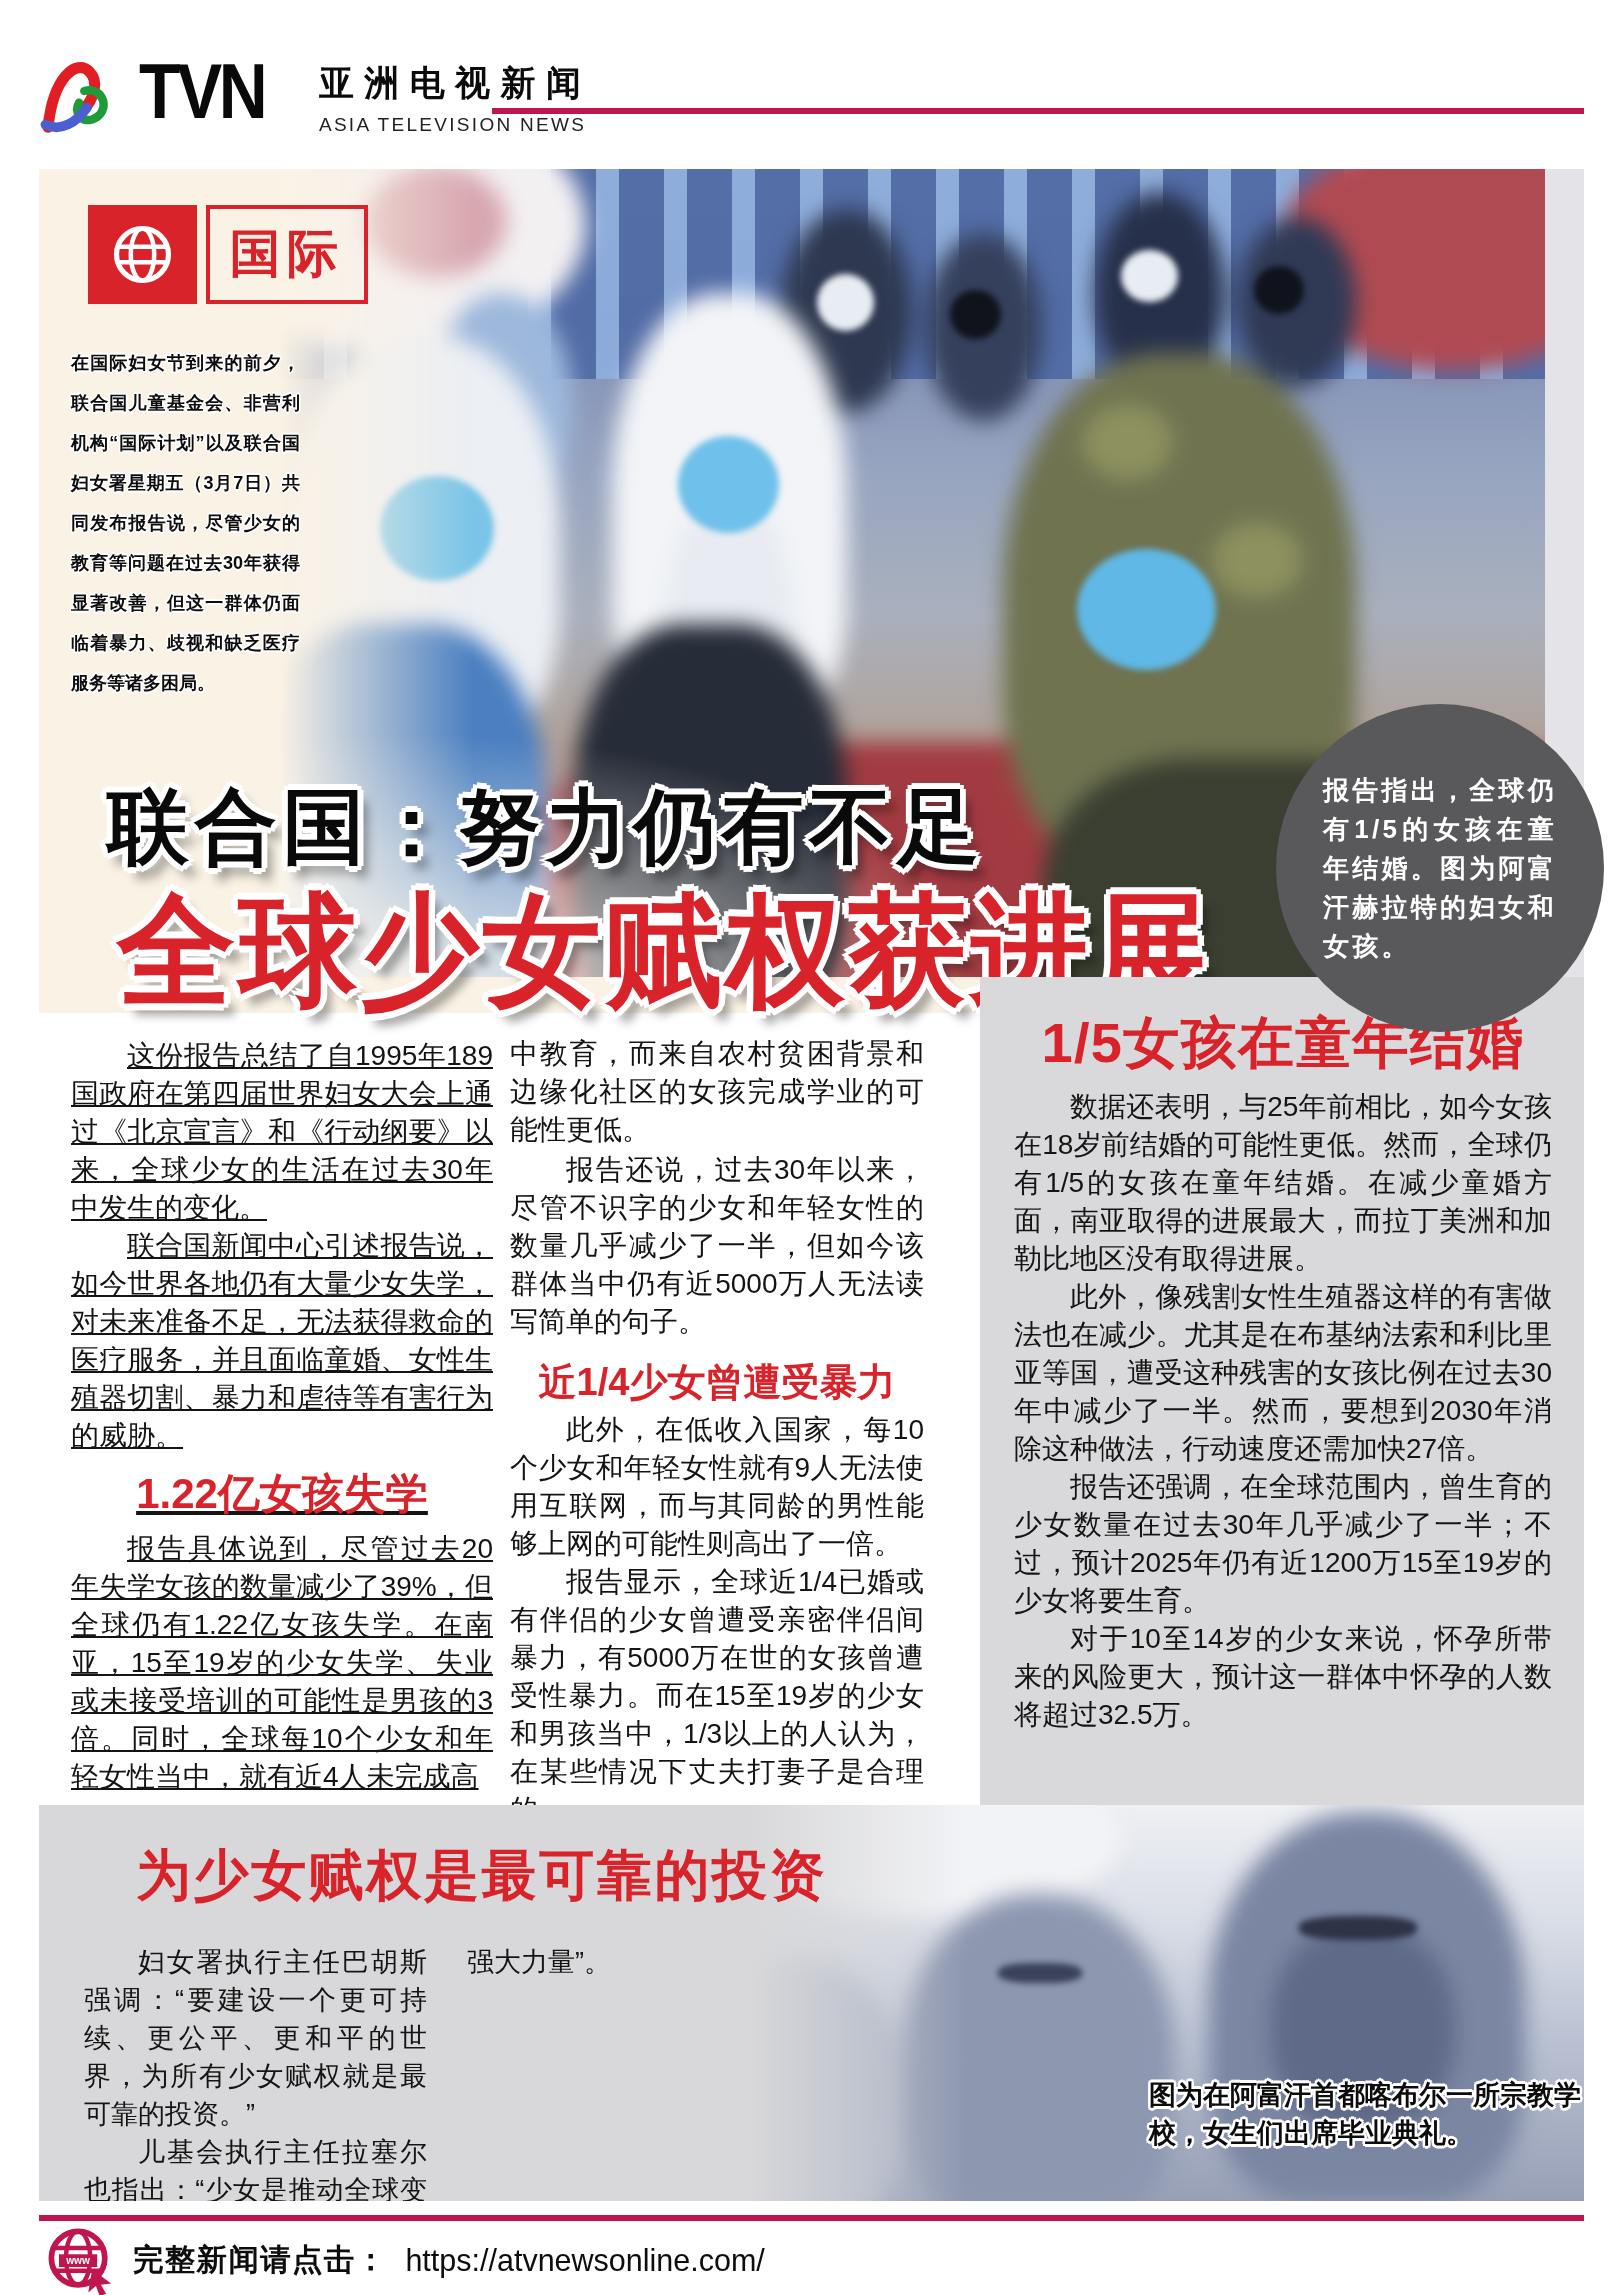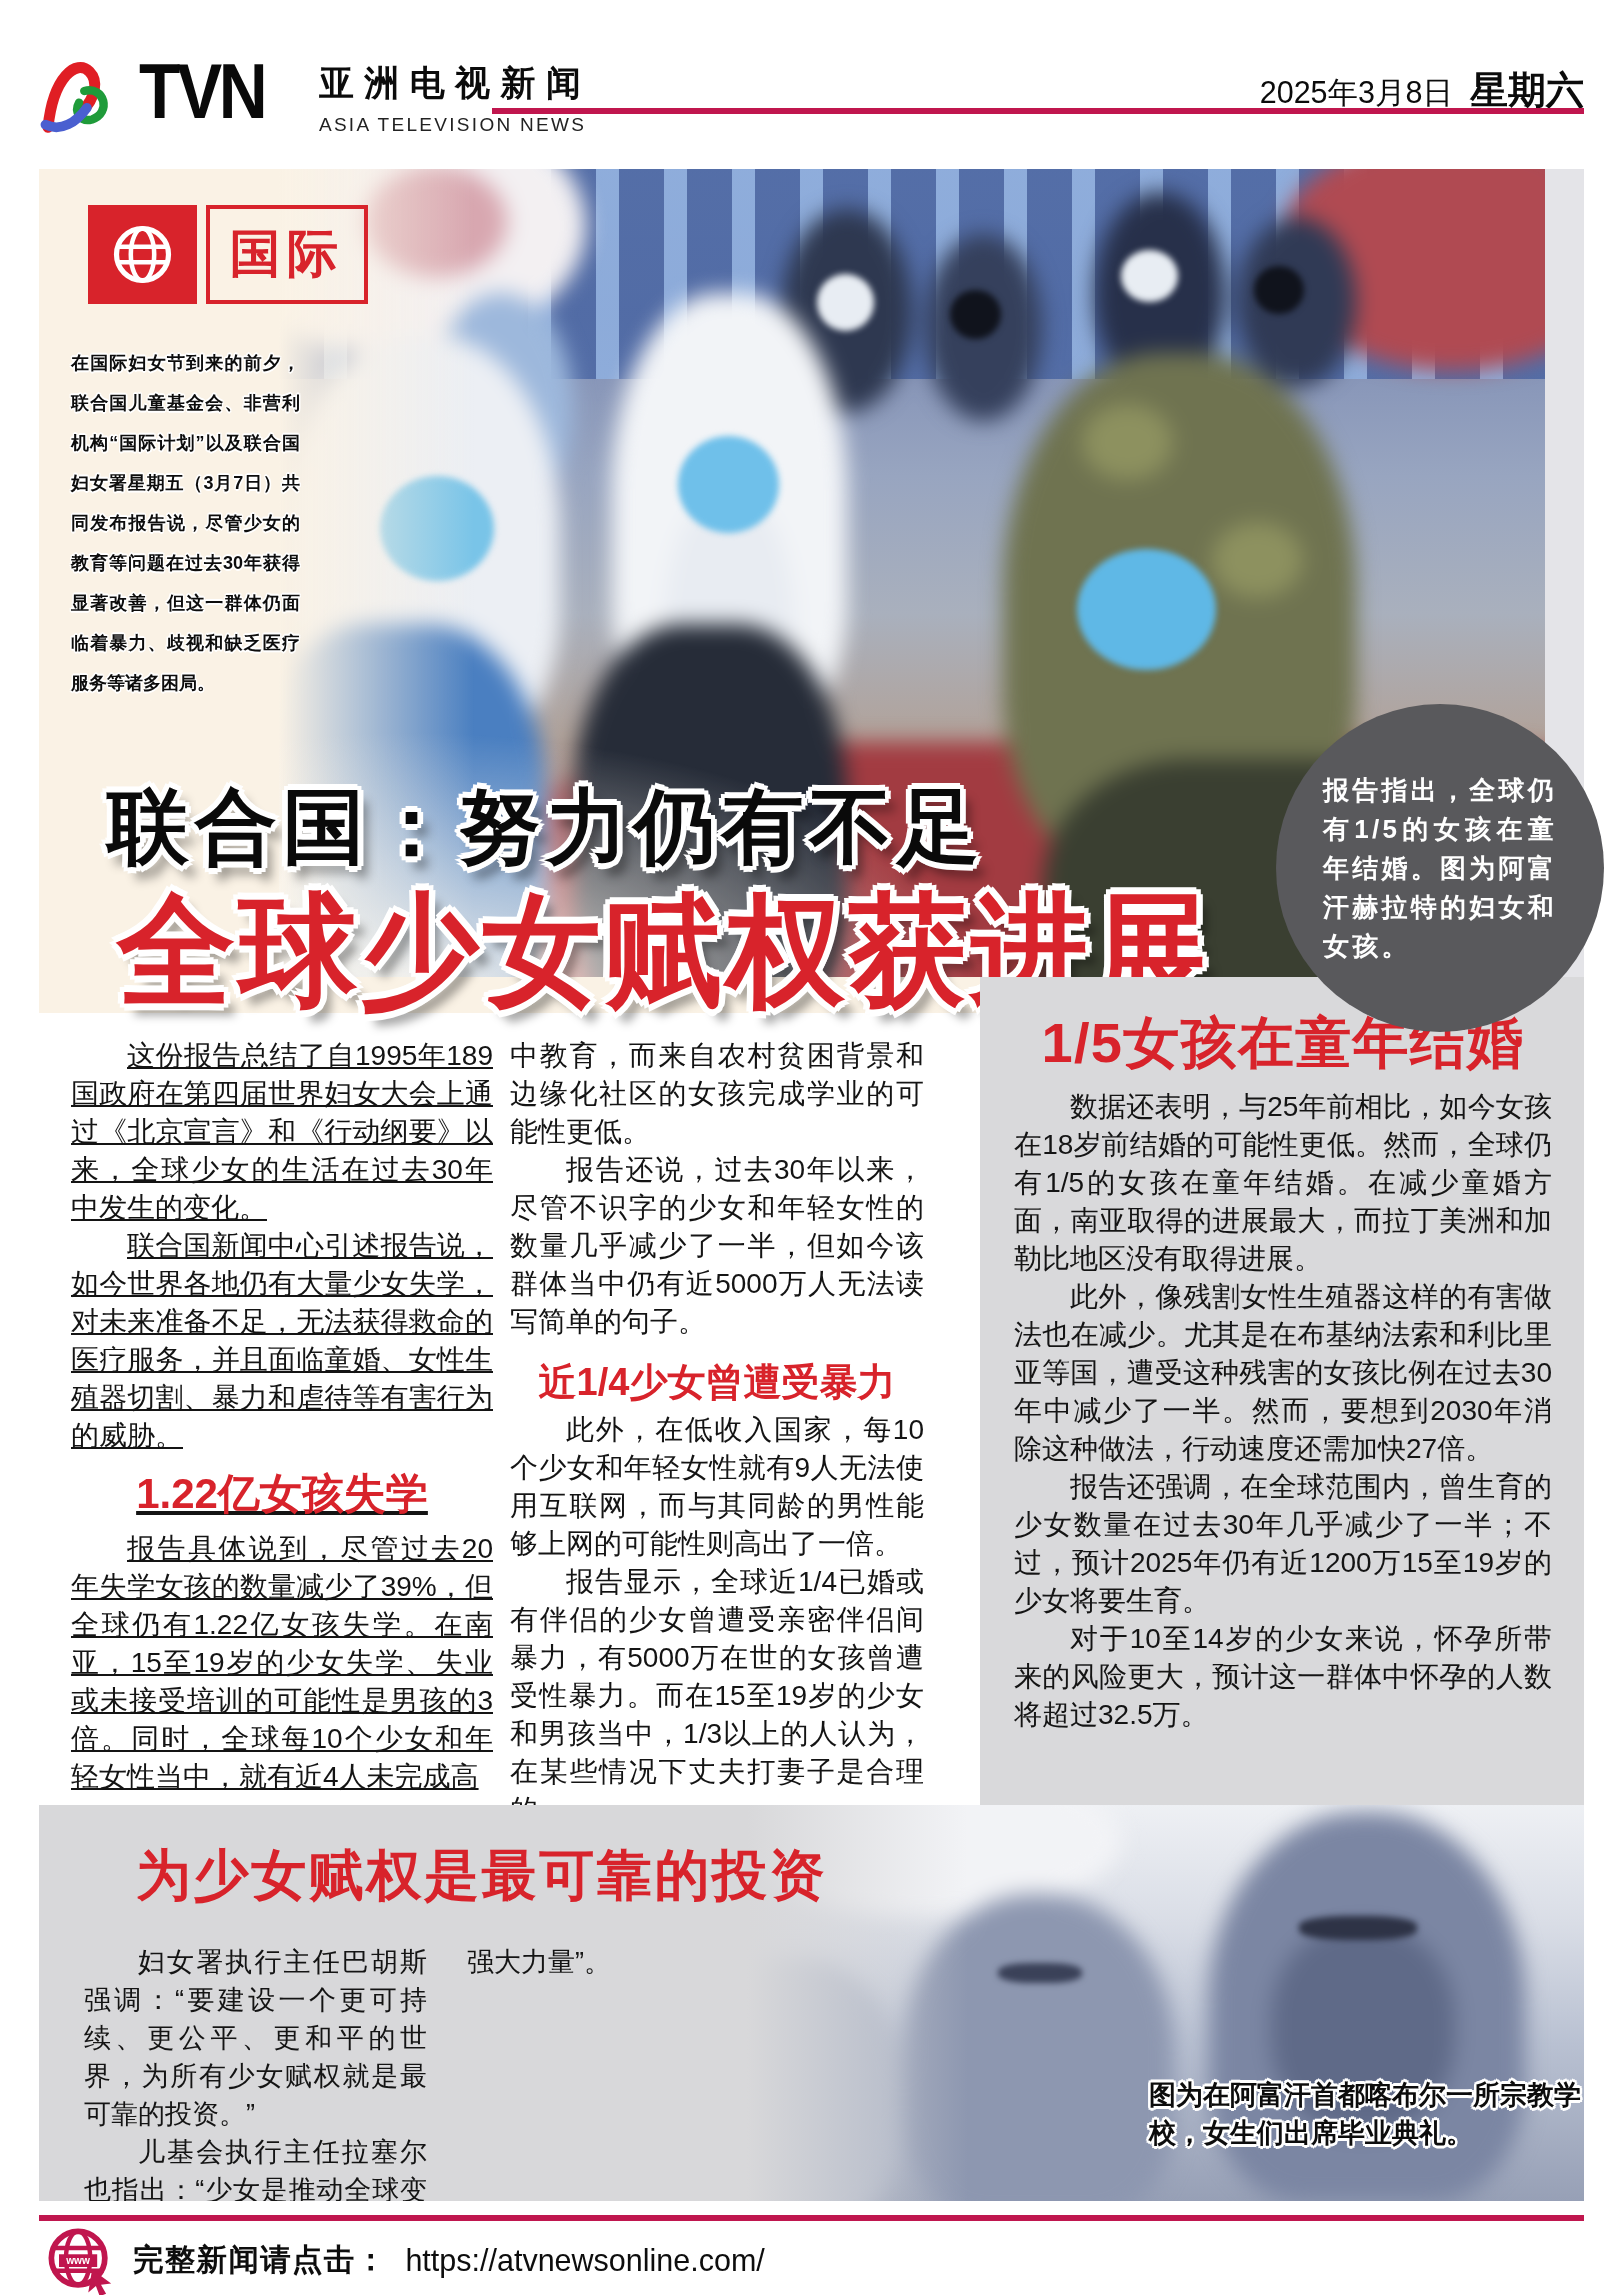--- a/index.html
+++ b/index.html
@@ -52,21 +52,21 @@
 
   .circle-cap{position:absolute;left:1276px;top:704px;width:328px;height:328px;border-radius:50%;
               background:#59595c;display:flex;align-items:center;justify-content:center;z-index:6;}
   .circle-cap .txt{width:234px;font-size:26px;line-height:39px;font-weight:bold;color:#ffffff;
                    letter-spacing:3.2px;text-align:justify;}
 
   
   .gray-panel{position:absolute;left:980px;top:977px;width:604px;height:828px;background:#d9d9db;}
   .col{position:absolute;font-size:28px;line-height:38px;color:#141414;text-align:justify;}
   .col p{margin:0;text-indent:2em;}
-  .col p.cont{text-indent:0;}
+  .col p.cont{text-indent:0;font-family:Liberation Mono, monospace;}
   .col1{left:71px;top:1037px;width:422px;text-decoration:underline;}
   .col2{left:510px;top:1037px;width:414px;}
   .col3{left:1014px;top:1024px;width:538px;}
   .subhead{font-weight:bold;color:#d8232b;text-align:center;text-indent:0 !important;}
   .subhead.s1{font-size:42px;margin:19.5px 0 17px 0;}
   .subhead.s2{font-size:38px;margin:22px 0 10px 0;}
   .subhead.s3{font-size:56px;letter-spacing:1.3px;margin:0 0 26px 0;}
 
   
   .bottom{position:absolute;left:39px;top:1805px;width:1545px;height:396px;background:#d8d8da;overflow:hidden;}
@@ -101,24 +101,20 @@
     <svg class="logo-mark" viewBox="0 0 150 118">
       <path d="M14 108 C 22 30, 58 2, 78 22 C 92 36, 88 62, 66 84" fill="none" stroke="#e01e24" stroke-width="17" stroke-linecap="round"></path>
       <path d="M70 52 C 102 44, 112 86, 82 96 C 64 101, 54 84, 62 70" fill="none" stroke="#1f9b3a" stroke-width="13" stroke-linecap="round"></path>
       <path d="M10 104 C 34 116, 58 100, 74 78" fill="none" stroke="#4a5fd0" stroke-width="15" stroke-linecap="round"></path>
     </svg>
     <div class="logo-tvn">TVN</div>
     <div class="logo-names">
       <div class="logo-cn">亚洲电视新闻</div>
       <div class="logo-en">ASIA TELEVISION NEWS</div>
     </div>
-  </div>
-  <div class="date-block">
-    <span class="date-text">2025年3月8日</span>
-    <span class="weekday-text">星期六</span>
   </div>
   <div class="header-line"></div>
 
   <div class="hero">
     <div class="photo-top">
       <div class="curtain"></div>
       <div class="blobs">
         <div class="blob" style="left:-5%;top:-6%;width:30%;height:30%;background:#f3f0f2;"></div>
         <div class="blob" style="left:8%;top:2%;width:11%;height:13%;background:#d8a7b0;"></div>
         <div class="blob" style="left:78%;top:-2%;width:27%;height:28%;background:#b04a52;"></div>

